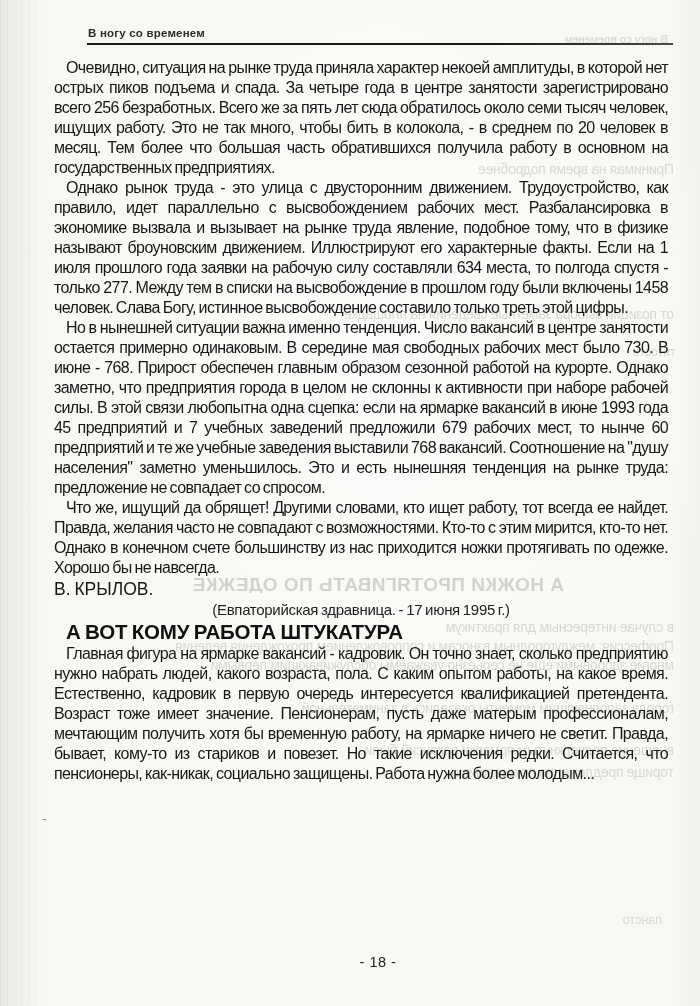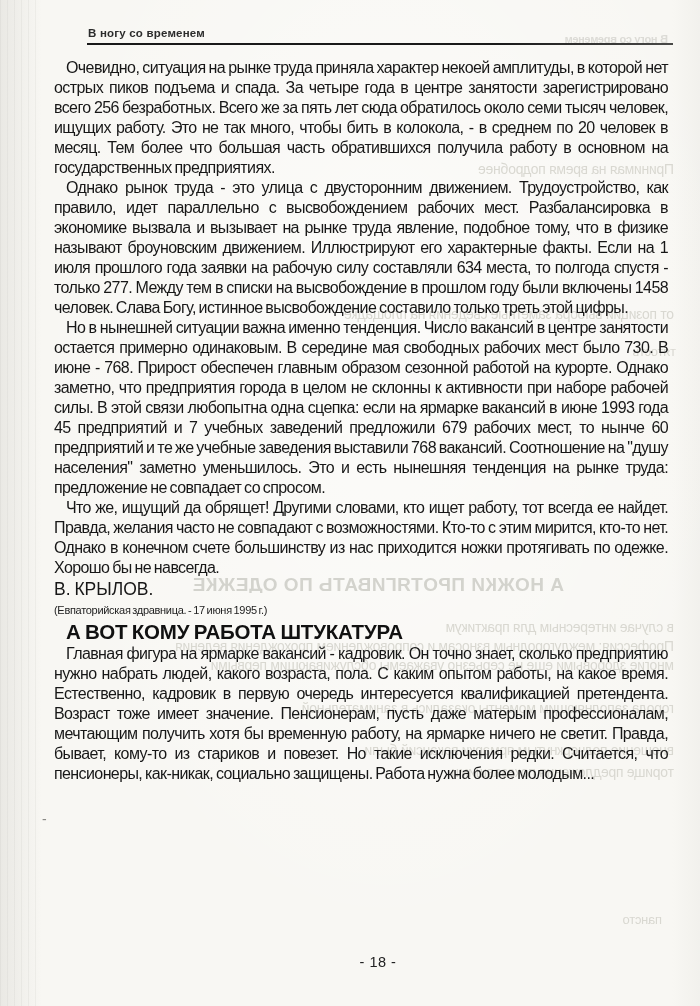--- a/index.html
+++ b/index.html
@@ -72,21 +72,21 @@
     margin-left:8px;
   }
   .content p { margin:0; text-indent:12px; }
 
   .signature {
     text-align:left; font-weight:normal;
     font-size:17.5px; line-height:22px;
     padding-right:8px; letter-spacing:0;
   }
   .source-line {
-    text-align:left; font-size:11px; line-height:20px;
+    text-align:center; font-size:15px; line-height:20px;
     letter-spacing:-0.3px; color:#222;
   }
   .section-title {
     margin:30px 0 12px 0;
     text-align:left; text-indent:0;
     font-size:20.5px; font-weight:bold; line-height:24px;
     letter-spacing:-0.2px; color:#111;
   }
   .page-number {
     position:absolute; top:954px; left:0; width:100%;

